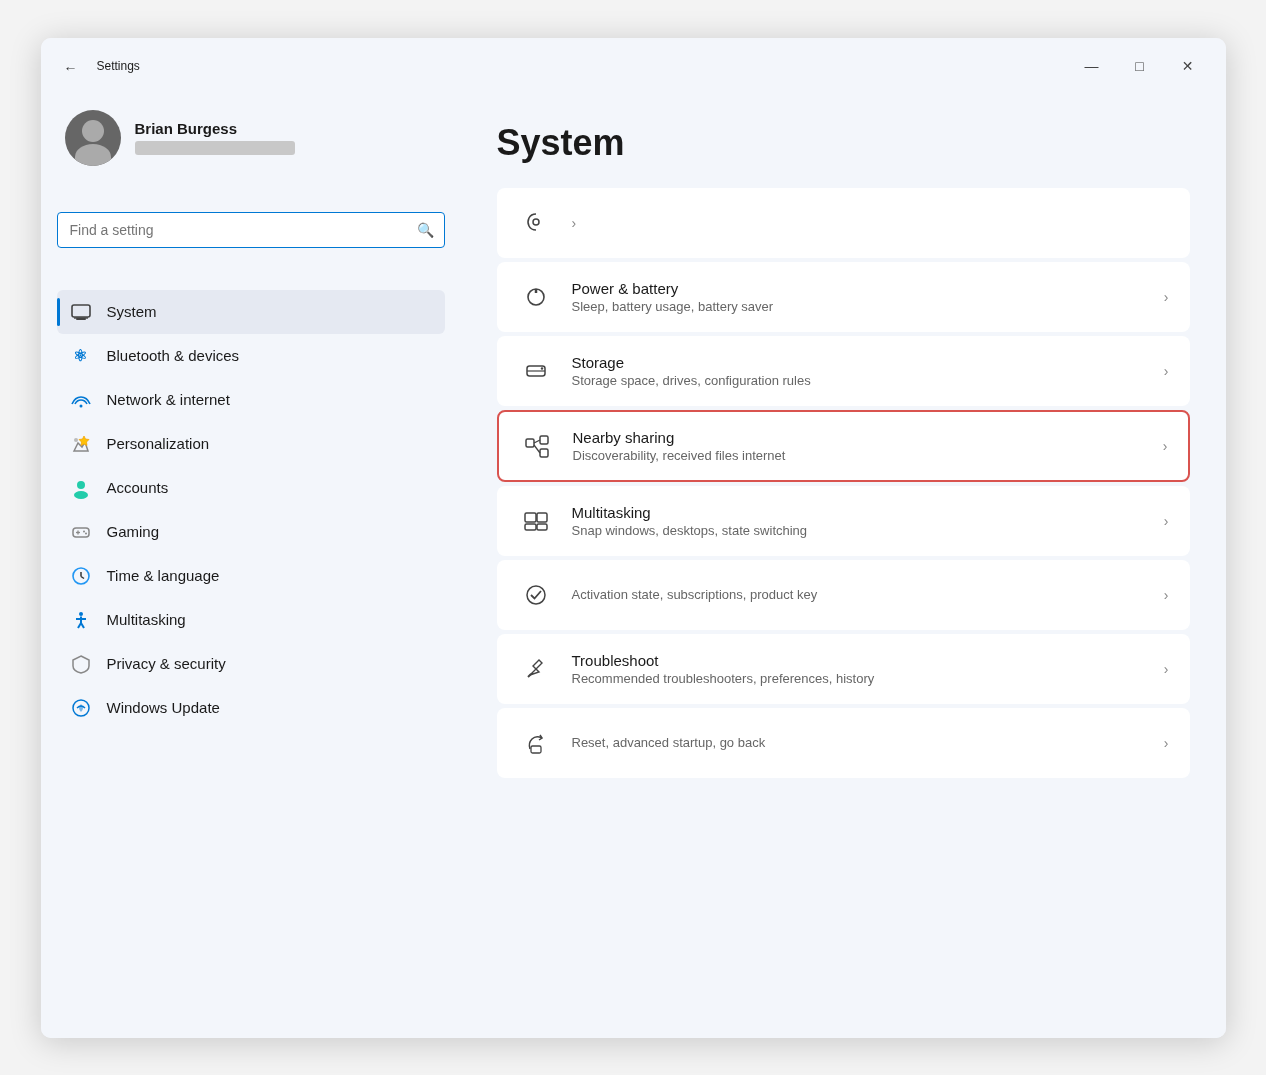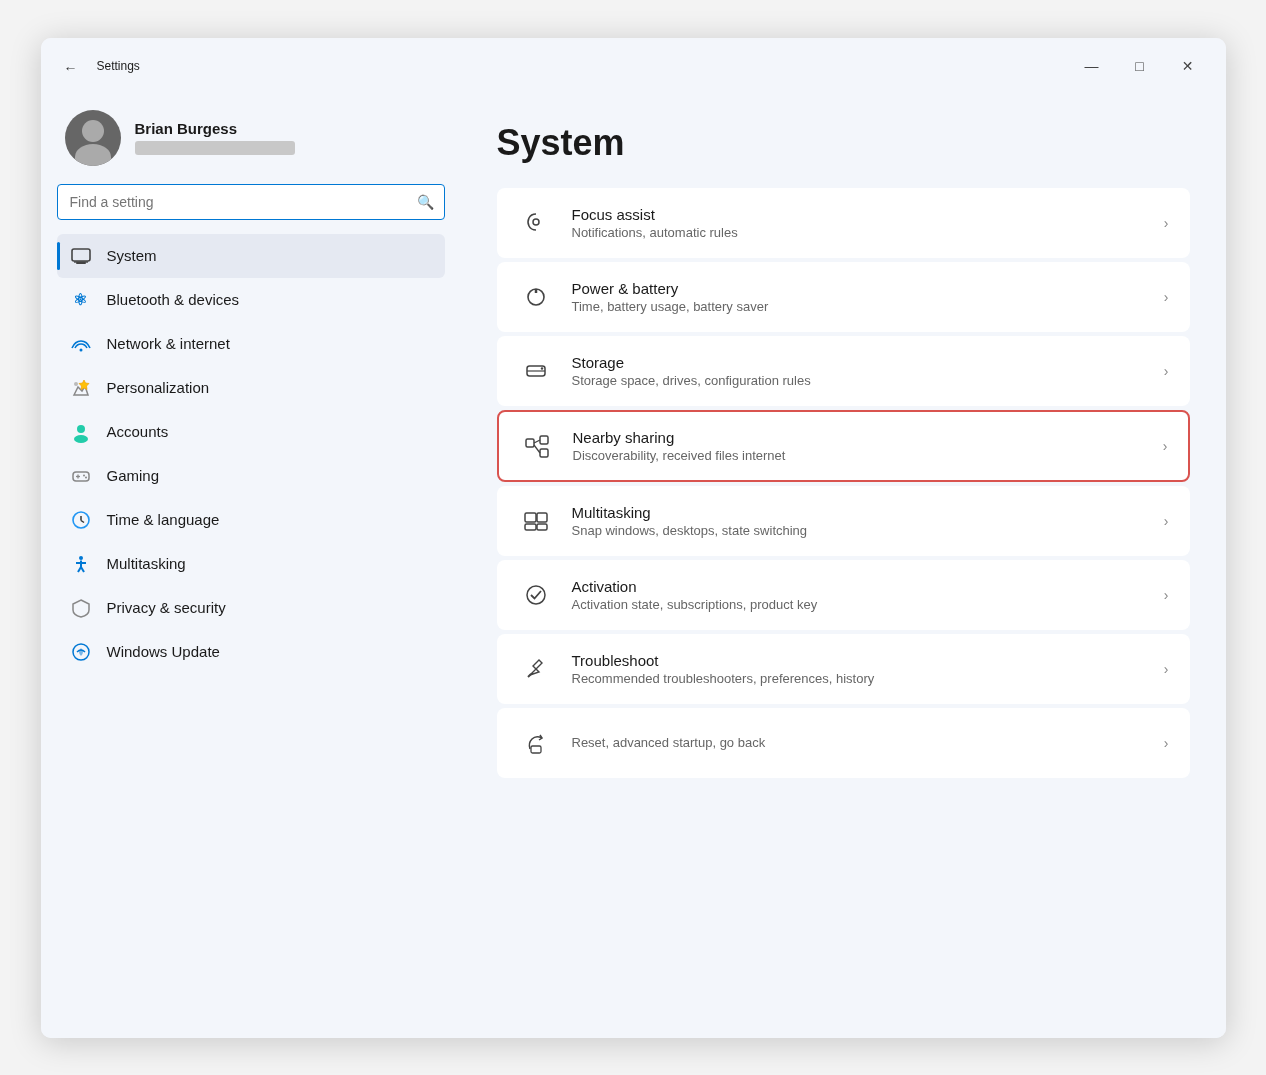--- a/index.html
+++ b/index.html
@@ -72,20 +72,21 @@
 
     
     .sidebar {
       width: 420px;
       min-width: 320px;
       background: #f3f6fb;
       padding: 8px 16px 16px 16px;
       display: flex;
       flex-direction: column;
       overflow-y: auto;
+      gap: 28px;
     }
     .user-profile {
       display: flex;
       align-items: center;
       gap: 14px;
       padding: 12px 8px 18px 8px;
     }
     
     .avatar-silhouette {
       width: 56px; height: 56px;
@@ -388,37 +389,33 @@
       <h1 class="page-title">System</h1>
       <div class="settings-list">
 
         <div class="settings-item">
           <span class="settings-item-icon">
             <svg width="28" height="28" viewBox="0 0 28 28" fill="none">
                 <path d="M14 5 Q9 5 7 9 Q5 13 7 17 Q9 21 14 21" stroke="#444" stroke-width="1.6" fill="none"></path>
                 <circle cx="14" cy="13" r="3" fill="none" stroke="#444" stroke-width="1.5"></circle>
               </svg>
           </span>
-          <div class="settings-item-text">
-            <div class="settings-item-title">Focus assist</div>
-            <div class="settings-item-desc">Notifications, automatic rules</div>
-          </div>
           <span class="chevron-icon">›</span>
         </div>
 
         <div class="settings-item">
           <span class="settings-item-icon">
             <svg width="28" height="28" viewBox="0 0 28 28" fill="none">
                 <circle cx="14" cy="14" r="8" stroke="#444" stroke-width="1.6" fill="none"></circle>
                 <line x1="14" y1="6" x2="14" y2="10" stroke="#444" stroke-width="2.5"></line>
               </svg>
           </span>
           <div class="settings-item-text">
             <div class="settings-item-title">Power &amp; battery</div>
-            <div class="settings-item-desc">Time, battery usage, battery saver</div>
+            <div class="settings-item-desc">Sleep, battery usage, battery saver</div>
           </div>
           <span class="chevron-icon">›</span>
         </div>
 
         <div class="settings-item">
           <span class="settings-item-icon">
             <svg width="28" height="28" viewBox="0 0 28 28" fill="none">
                 <rect x="5" y="9" width="18" height="10" rx="2.5" stroke="#444" stroke-width="1.5" fill="none"></rect>
                 <line x1="5" y1="14" x2="23" y2="14" stroke="#444" stroke-width="1.2"></line>
                 <circle cx="20" cy="11.5" r="1.2" fill="#444"></circle>
@@ -465,21 +462,20 @@
         </div>
 
         <div class="settings-item">
           <span class="settings-item-icon">
             <svg width="28" height="28" viewBox="0 0 28 28" fill="none">
                 <circle cx="14" cy="14" r="9" stroke="#444" stroke-width="1.5" fill="none"></circle>
                 <polyline points="9,14 12.5,17.5 19,10" stroke="#444" stroke-width="1.8" fill="none"></polyline>
               </svg>
           </span>
           <div class="settings-item-text">
-            <div class="settings-item-title">Activation</div>
             <div class="settings-item-desc">Activation state, subscriptions, product key</div>
           </div>
           <span class="chevron-icon">›</span>
         </div>
 
         <div class="settings-item">
           <span class="settings-item-icon">
             <svg width="28" height="28" viewBox="0 0 28 28" fill="none">
                 <path d="M8 20 L14 14 L11 11 L17 5 L20 8 L14 14 L17 17 Z" stroke="#444" stroke-width="1.4" fill="none"></path>
                 <line x1="6" y1="22" x2="9" y2="19" stroke="#444" stroke-width="2"></line>

